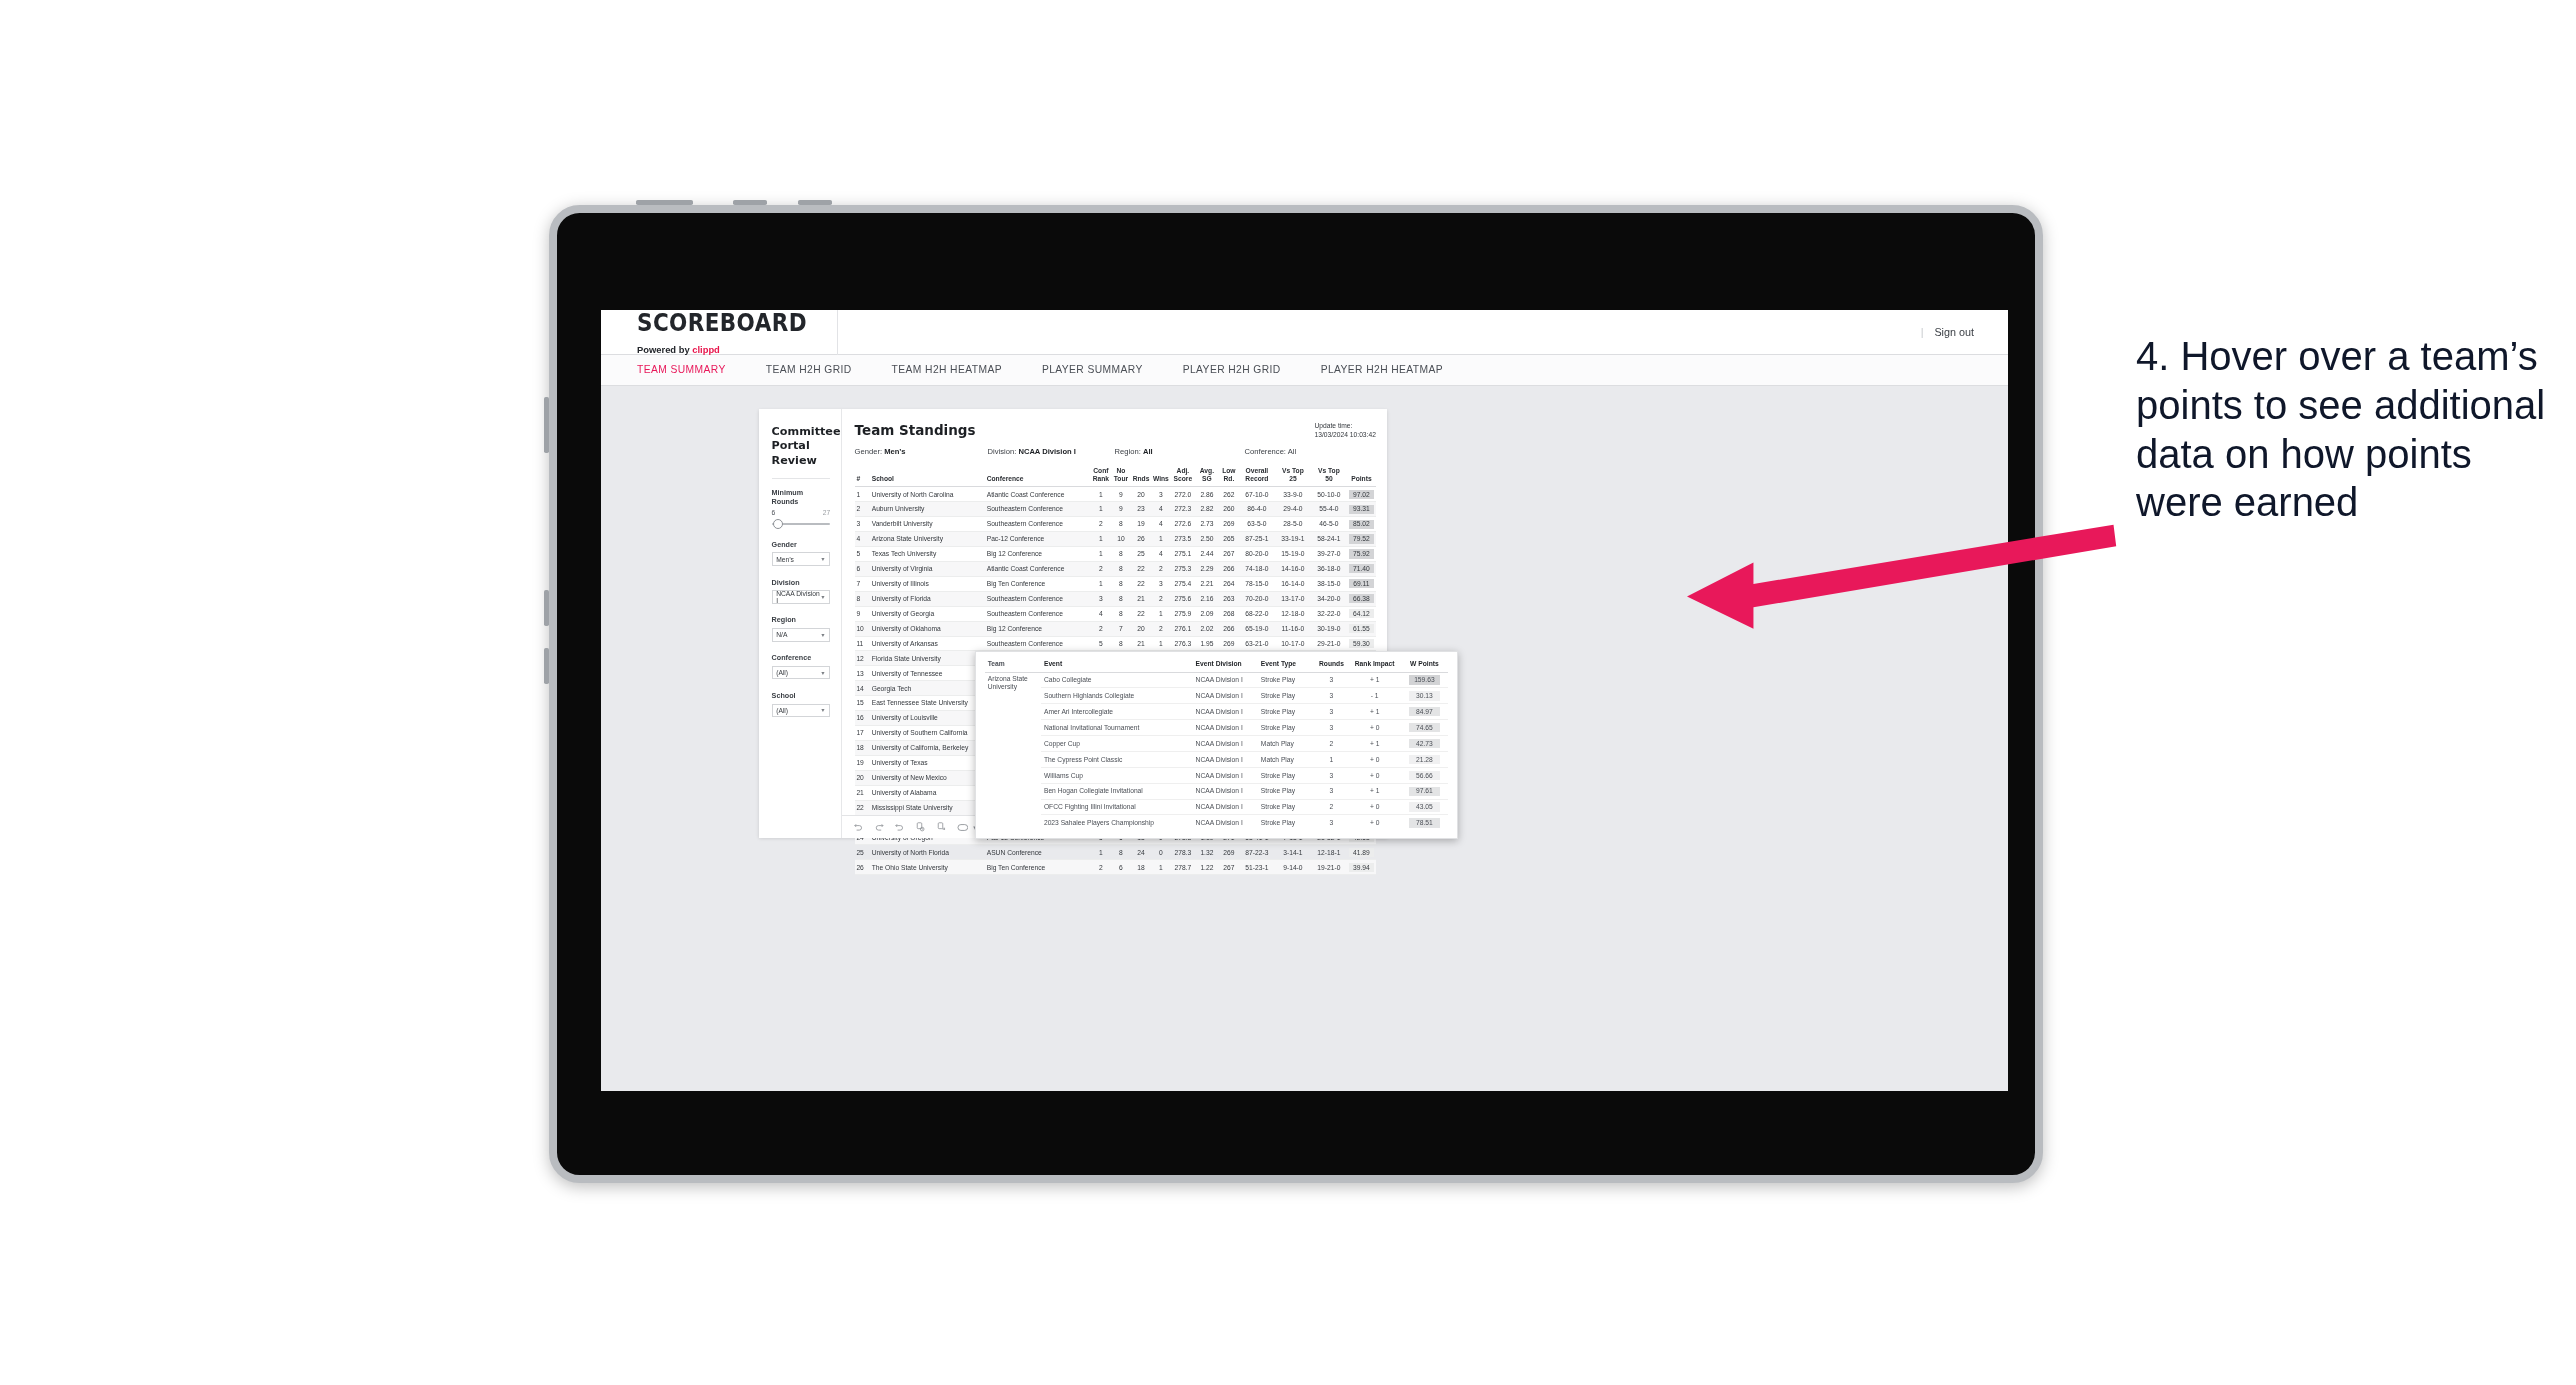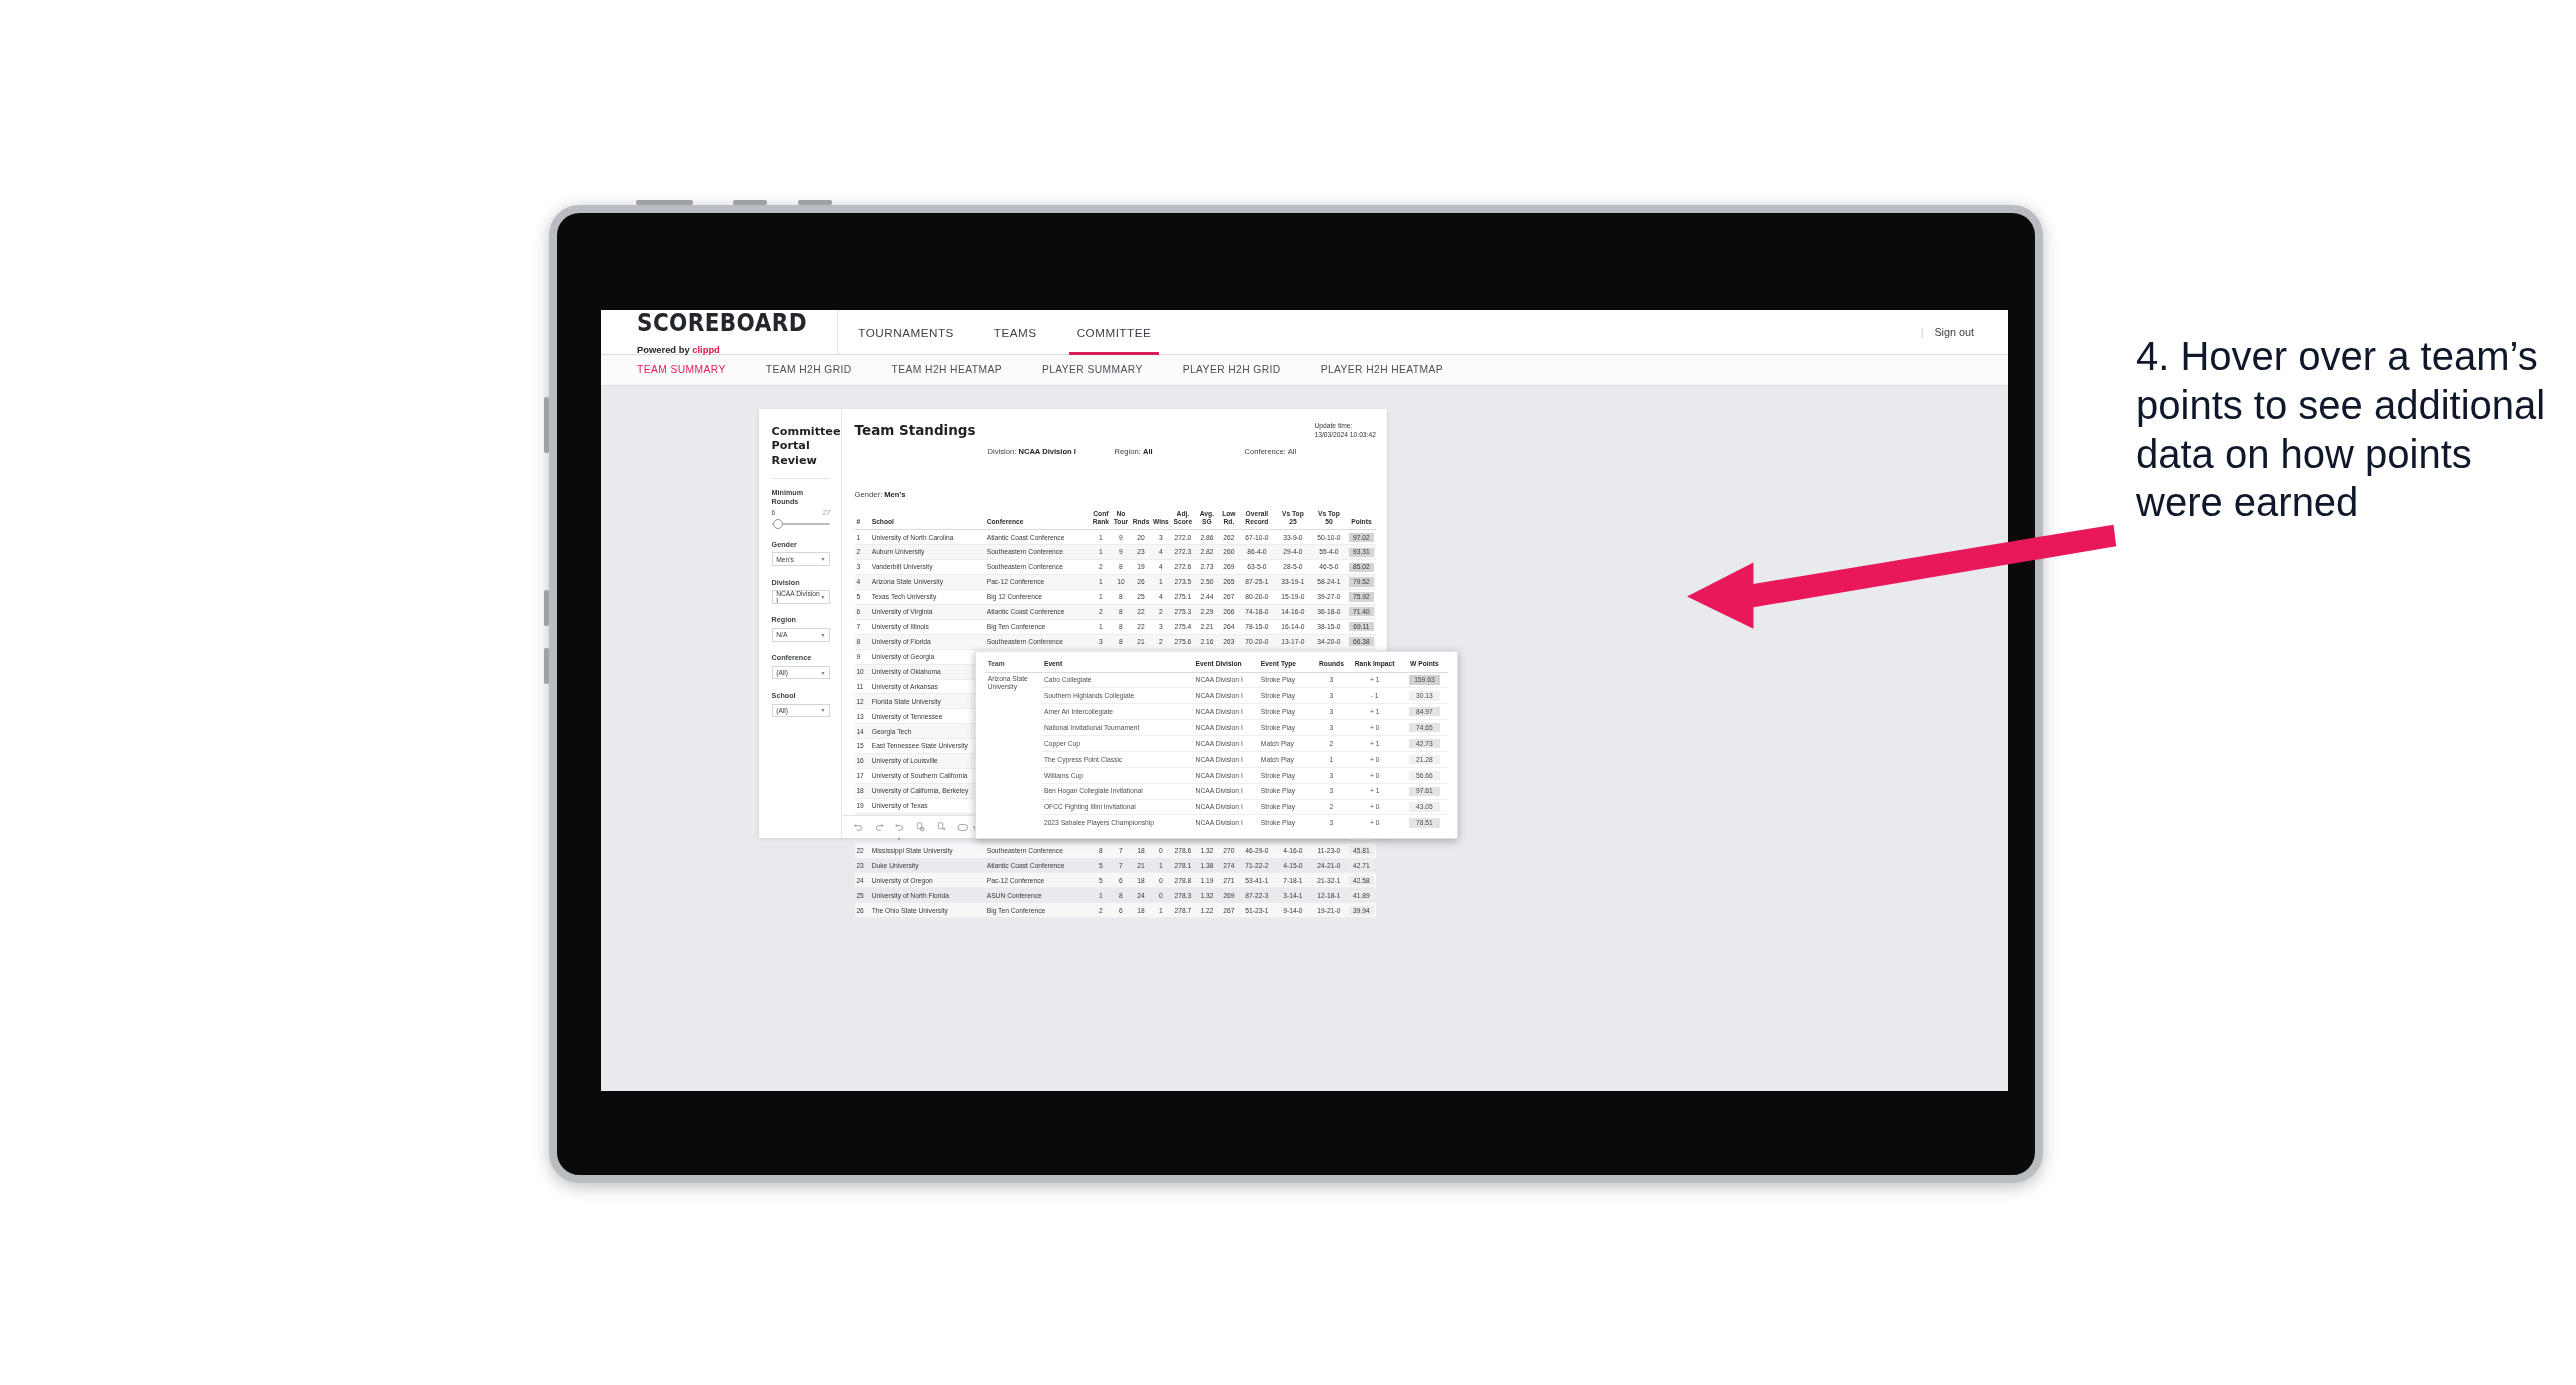--- a/index.html
+++ b/index.html
@@ -133,21 +133,21 @@
   }
   .update {
     position:absolute; right:12.6px; top:11.7px; text-align:left;
     font-size:6.7px; color:#33373c; line-height:1.45;
   }
   .filterline {
     display:flex; margin-top:9px; font-size:7.6px; color:#3c4046;
   }
   .filterline .fi { margin-right: 0; }
   .filterline .fi b { font-weight:700; color:#1d2024; }
-  .fi1 { width:133px;margin-top:43px; } .fi2 { width:127px; } .fi3 { width:130px; }
+  .fi1 { width:133px; } .fi2 { width:127px; } .fi3 { width:130px; }
 
   table.standings { width:100%; border-collapse:collapse; margin-top:9px; table-layout:fixed; }
   table.standings th {
     font-size:6.7px; font-weight:700; color:#2a2d32; text-align:left;
     padding: 2.7px 1.8px 3.6px 1.8px; vertical-align:bottom; line-height:1.15;
     border-bottom:0.9px solid #d9dadd;
   }
   table.standings td {
     font-size:6.7px; color:#33373c; padding: 2.4px 1.8px; line-height:1.1;
     border-bottom:0.9px solid #eceded; white-space:nowrap; overflow:hidden;
@@ -231,25 +231,20 @@
 
       <div class="topnav">
         <div class="brand">
           <span class="word">SCOREBOARD</span>
           <div class="sub">
             <span>Powered by</span>
             <span class="clippd">clippd</span>
           </div>
         </div>
         <div class="navdivider"></div>
-        <div class="navlinks">
-          <div class="navlink">TOURNAMENTS</div>
-          <div class="navlink">TEAMS</div>
-          <div class="navlink active">COMMITTEE</div>
-        </div>
         <div class="navright">
           <span class="bar">|</span>
           <span class="signout">Sign out</span>
         </div>
       </div>
 
       <div class="subtabs">
         <div class="subtab active">TEAM SUMMARY</div>
         <div class="subtab">TEAM H2H GRID</div>
         <div class="subtab">TEAM H2H HEATMAP</div>

